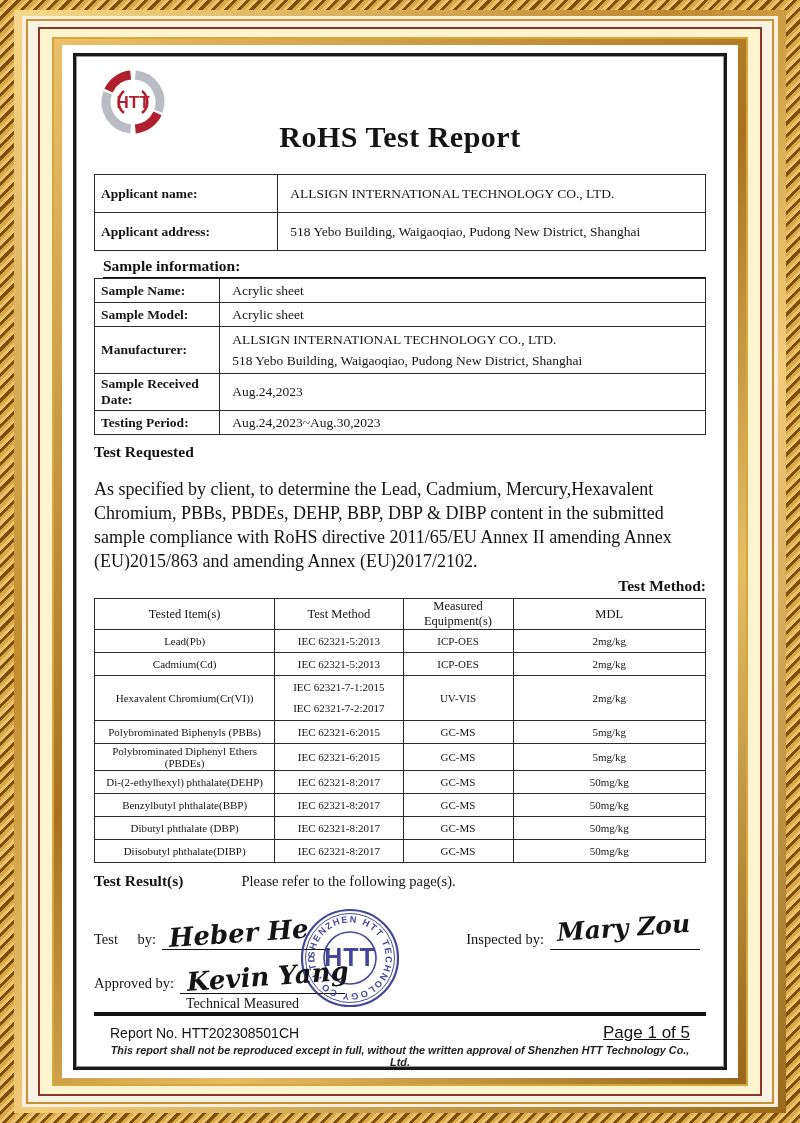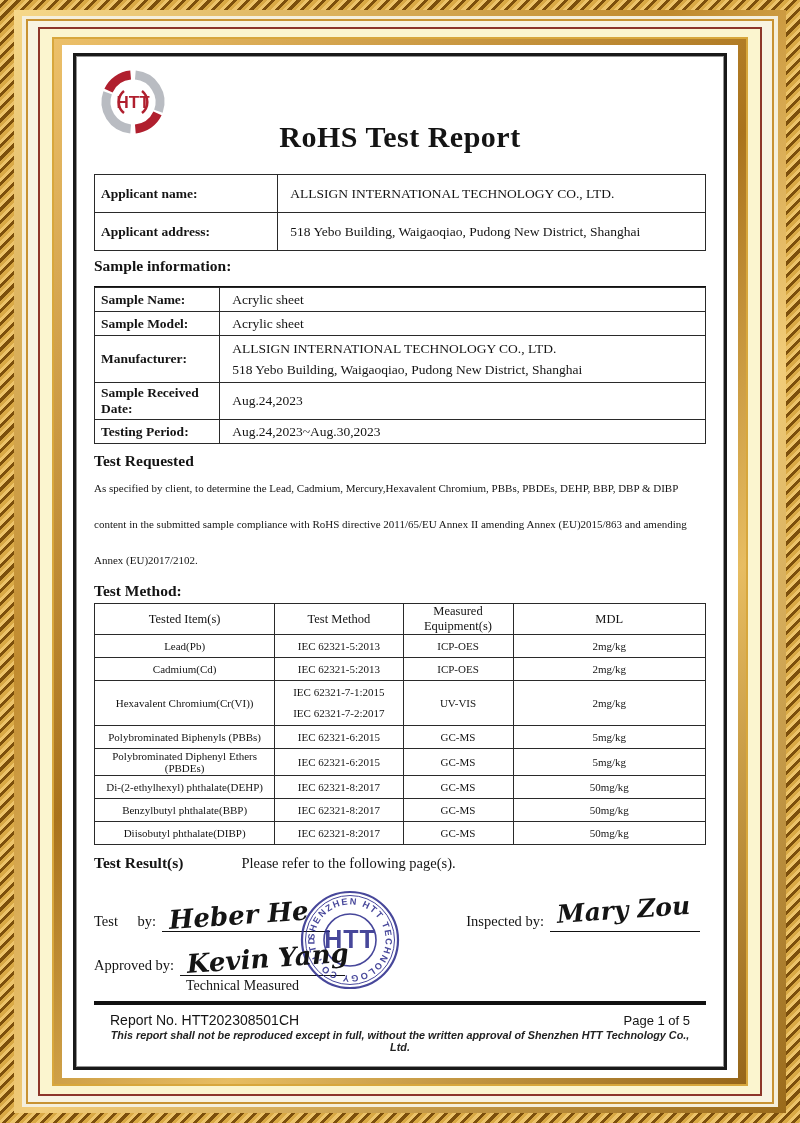--- a/index.html
+++ b/index.html
@@ -41,24 +41,24 @@
   .kv td.val { padding:2px 12px; }
   .applicant-table { margin-top:20px; }
   .applicant-table td { height:38px; }
   .applicant-table td.lbl { width:30%; }
   .sample-table td { height:24px; }
   .sample-table td.lbl { width:20.5%; }
   .sample-table .two-line div { line-height:21px; }
   .sample-table .two-line { height:44px; }
 
   .section-heading { font-size:15.5px; font-weight:bold; }
-  .heading-underlined { border-bottom:1.5px solid #111; padding-bottom:11px; margin-top:6px; }
-  .mt8 { margin-top:8px; } .mt4 { margin-top:4px; }
-
-  .paragraph { font-size:11px; line-height:36px; margin-top:0; }
+  .heading-underlined { border-bottom:1.5px solid #111; padding-bottom:2px; margin-top:6px;margin-left:9px; }
+  .mt8 { margin-top:8px; } .mt4 { margin-top:4px;text-align:right; }
+
+  .paragraph { font-size:18px; line-height:24px; margin-top:16px; }
 
   
   .method-table { margin-top:3px; }
   .method-table th { border:1.5px solid #2a2a2a; font-weight:normal; font-size:12.5px; height:24px; }
   .method-table td { text-align:center; font-size:11px; height:23px; padding:1px 3px; }
   .method-table td div { line-height:21px; }
 
   
   .result-row { display:flex; align-items:baseline; margin-top:9px; }
   .result-note { font-size:14.5px; margin-left:58px; }
@@ -77,21 +77,21 @@
   .typed-date { position:absolute; bottom:1px; left:0; width:100%; text-align:center; font-size:14.5px; }
   .approver-title { margin-left:92px; font-size:14px; margin-top:2px; }
   .stamp { position:absolute; left:200px; top:-4px; width:112px; height:112px; z-index:2; opacity:.88; }
 
   
   .doc-footer { margin-top:auto; }
   .footer-rule { height:3px; border-top:2.5px solid #111; border-bottom:2.5px solid #111; }
   .footer-row { display:flex; justify-content:space-between; align-items:baseline;
                 font-family:"Liberation Sans", sans-serif; padding:7px 16px 0; }
   .report-no { font-size:14px; }
-  .page-info { font-size:13px; }
+  .page-info { font-size:17px;text-decoration:underline; }
   .disclaimer { font-family:"Liberation Sans", sans-serif; font-style:italic; font-weight:bold;
                 font-size:10.8px; color:#222; text-align:center; padding:1px 10px 14px; }
 </style>
 </head>
 <body>
 
 <div class="f1">
  <div class="f2">
   <div class="f3">
    <div class="f4">
@@ -213,20 +213,26 @@
                                 <td>5mg/kg</td>
                               </tr>
                               <tr>
                                 <td>Di-(2-ethylhexyl) phthalate(DEHP)</td>
                                 <td>IEC 62321-8:2017</td>
                                 <td>GC-MS</td>
                                 <td>50mg/kg</td>
                               </tr>
                               <tr>
                                 <td>Benzylbutyl phthalate(BBP)</td>
+                                <td>IEC 62321-8:2017</td>
+                                <td>GC-MS</td>
+                                <td>50mg/kg</td>
+                              </tr>
+                              <tr>
+                                <td>Dibutyl phthalate (DBP)</td>
                                 <td>IEC 62321-8:2017</td>
                                 <td>GC-MS</td>
                                 <td>50mg/kg</td>
                               </tr>
                               <tr>
                                 <td>Diisobutyl phthalate(DIBP)</td>
                                 <td>IEC 62321-8:2017</td>
                                 <td>GC-MS</td>
                                 <td>50mg/kg</td>
                               </tr>

